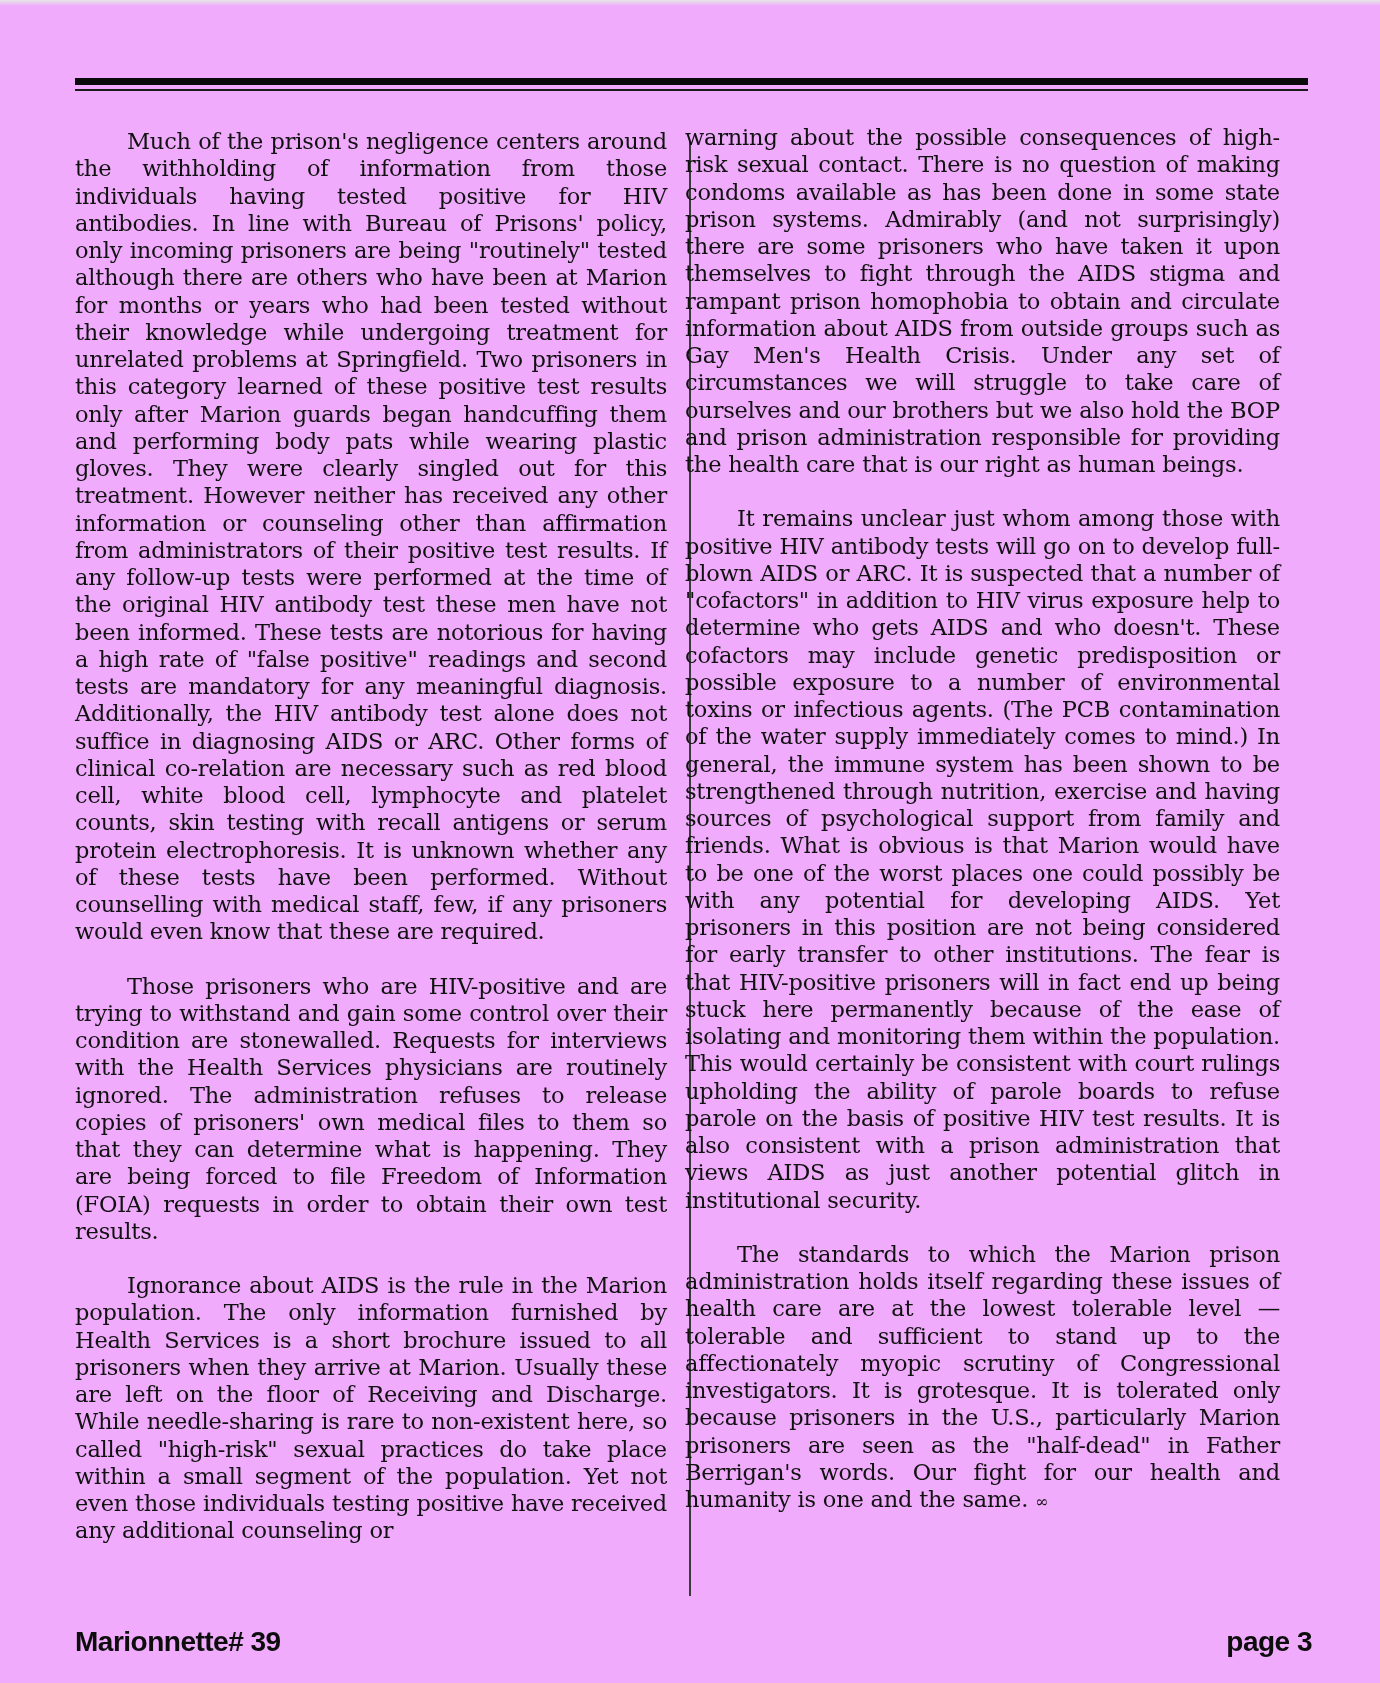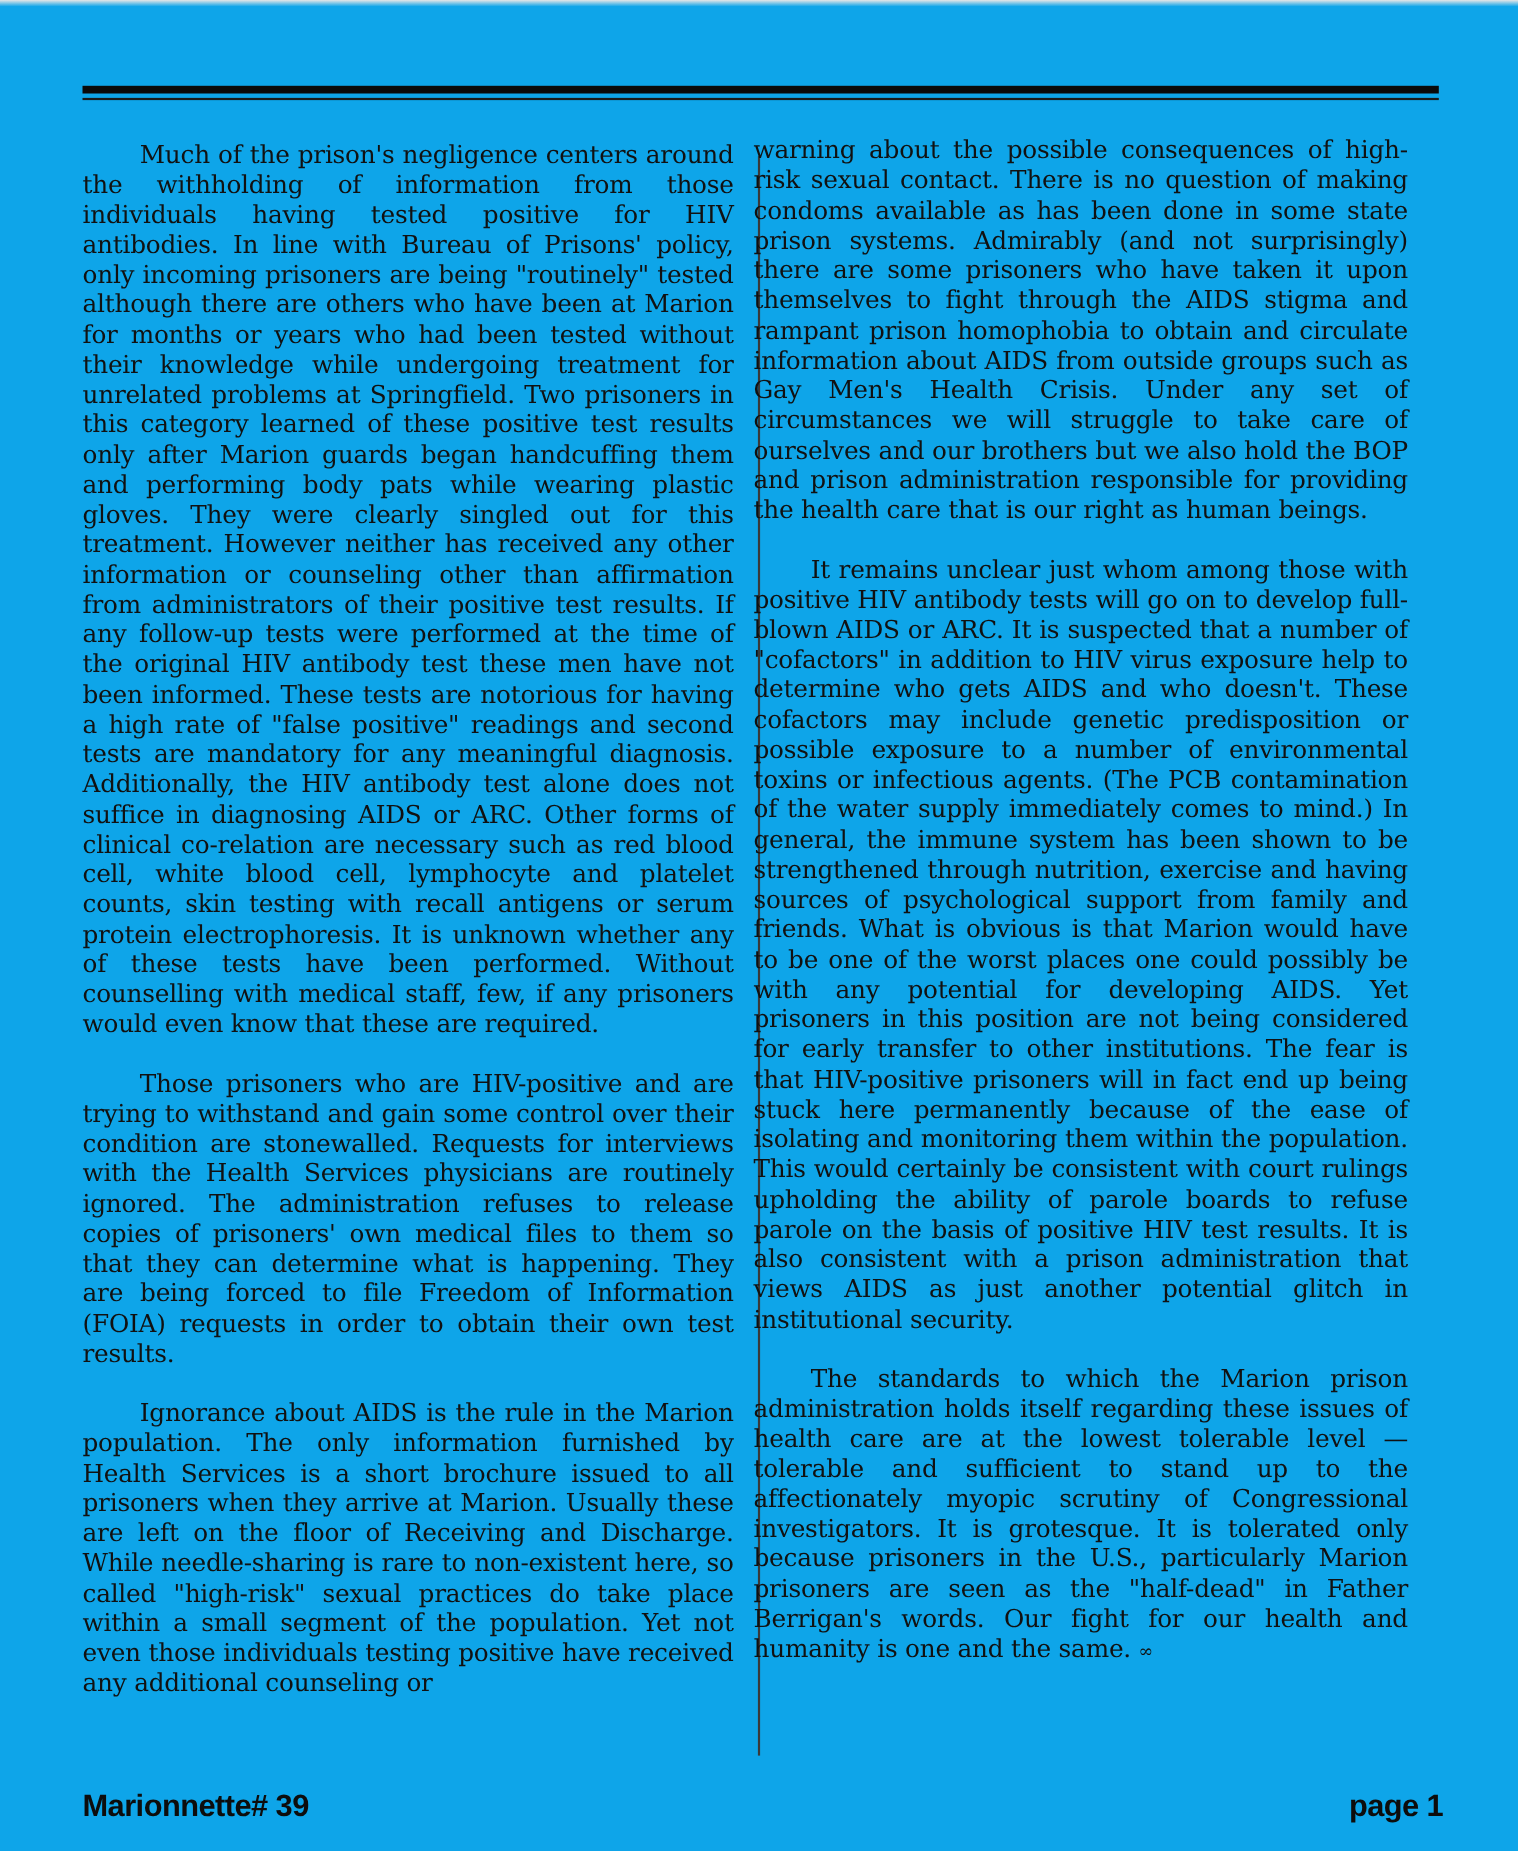--- a/index.html
+++ b/index.html
@@ -8,21 +8,21 @@
       height: 1683px;
       background: #ffffff;
       position: relative;
       overflow: hidden;
       color: #111111;
     }
     .page {
       position: absolute;
       left: 0; top: 0;
       width: 1380px; height: 1683px;
-      background: #0ea5e9;
+      background: #f0abfc;
     }
     .scan-shadow {
       position: absolute;
       left: 0; top: 0; width: 1380px; height: 6px;
       background: linear-gradient(#e6e6e6, rgba(255,255,255,0));
     }
     .rule-thick {
       position: absolute;
       left: 75px; top: 78px;
       width: 1233px; height: 7px;
@@ -87,14 +87,14 @@
 
   <div class="divider"></div>
 
   <div class="column col-right">
     <p>warning about the possible consequences of high-risk sexual contact. There is no question of making condoms available as has been done in some state prison systems. Admirably (and not surprisingly) there are some prisoners who have taken it upon themselves to fight through the AIDS stigma and rampant prison homophobia to obtain and circulate information about AIDS from outside groups such as Gay Men's Health Crisis. Under any set of circumstances we will struggle to take care of ourselves and our brothers but we also hold the BOP and prison administration responsible for providing the health care that is our right as human beings.</p>
     <p class="indent">It remains unclear just whom among those with positive HIV antibody tests will go on to develop full-blown AIDS or ARC. It is suspected that a number of "cofactors" in addition to HIV virus exposure help to determine who gets AIDS and who doesn't. These cofactors may include genetic predisposition or possible exposure to a number of environmental toxins or infectious agents. (The PCB contamination of the water supply immediately comes to mind.) In general, the immune system has been shown to be strengthened through nutrition, exercise and having sources of psychological support from family and friends. What is obvious is that Marion would have to be one of the worst places one could possibly be with any potential for developing AIDS. Yet prisoners in this position are not being considered for early transfer to other institutions. The fear is that HIV-positive prisoners will in fact end up being stuck here permanently because of the ease of isolating and monitoring them within the population. This would certainly be consistent with court rulings upholding the ability of parole boards to refuse parole on the basis of positive HIV test results. It is also consistent with a prison administration that views AIDS as just another potential glitch in institutional security.</p>
     <p class="indent"><span>The standards to which the Marion prison administration holds itself regarding these issues of health care are at the lowest tolerable level — tolerable and sufficient to stand up to the affectionately myopic scrutiny of Congressional investigators. It is grotesque. It is tolerated only because prisoners in the U.S., particularly Marion prisoners are seen as the "half-dead" in Father Berrigan's words. Our fight for our health and humanity is one and the same.</span> <span class="end-mark">∞</span></p>
   </div>
 
   <div class="footer footer-left">Marionnette# 39</div>
-  <div class="footer footer-right">page 1</div>
+  <div class="footer footer-right">page 3</div>
 </div>
 
 </body></html>

